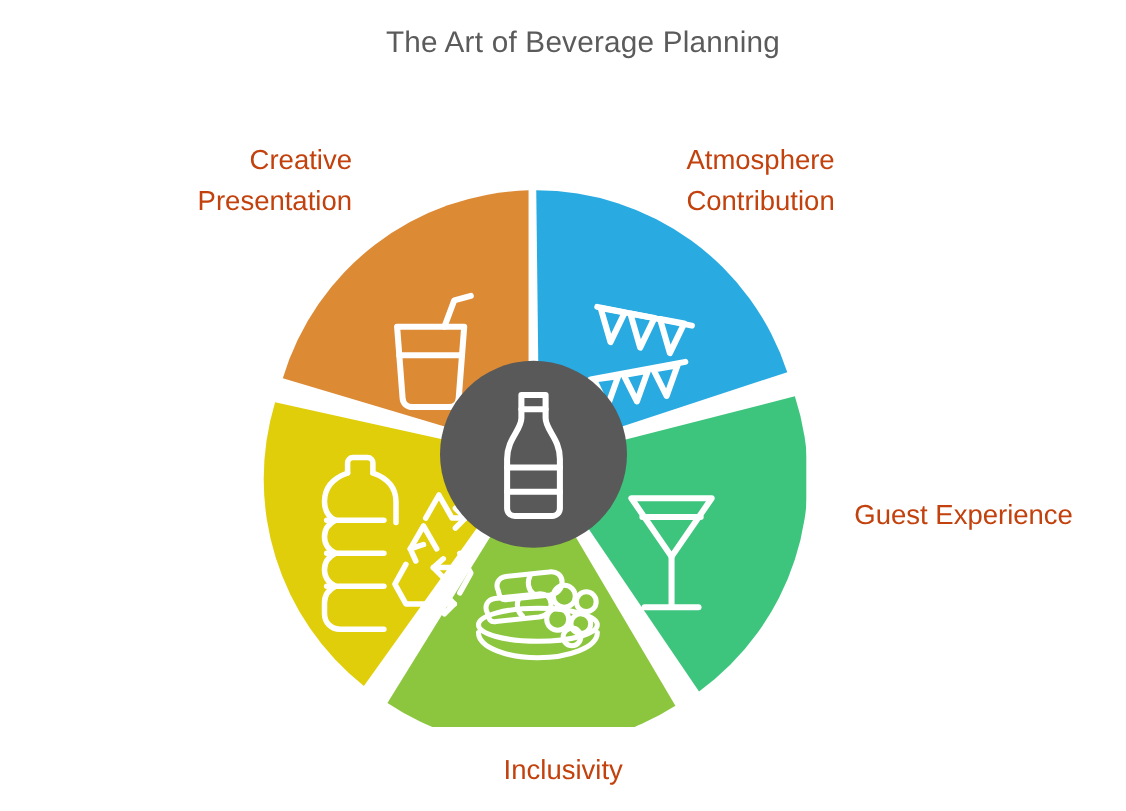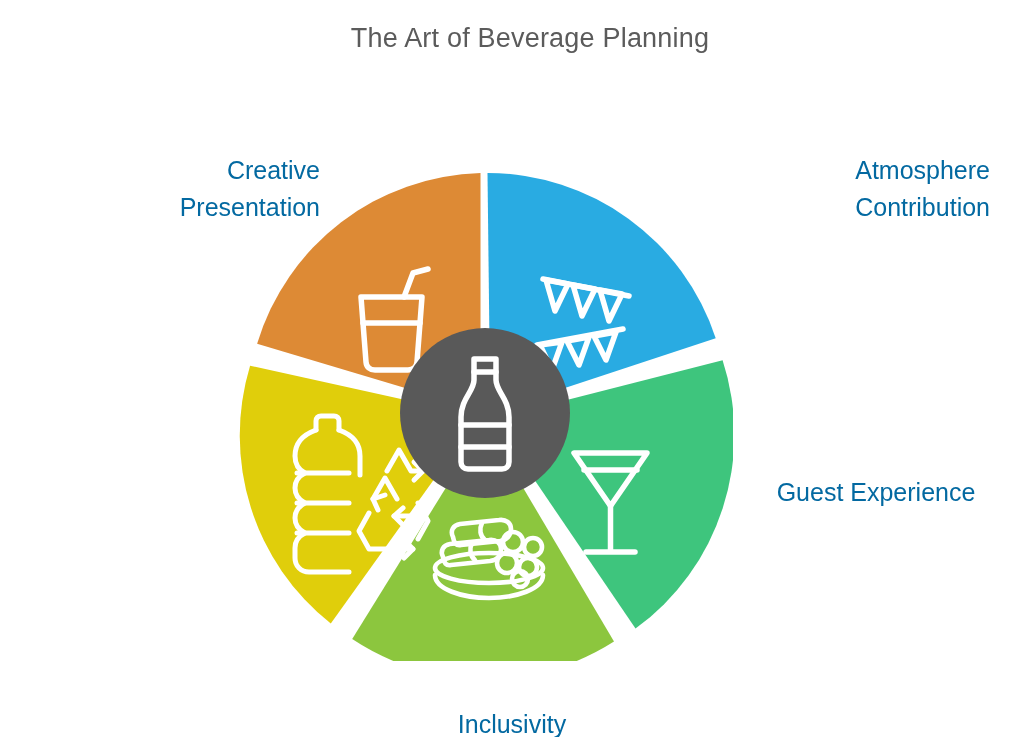--- a/index.html
+++ b/index.html
@@ -41,35 +41,34 @@
     height: 496px;
   }
   .wheel-svg {
     display: block;
     width: 496px;
     height: 496px;
   }
   .label {
     position: absolute;
     font-size: 25px;
-    color: #0369a1;
+    color: #c2410c;
     line-height: 37px;
     white-space: pre-line;
-    margin-top: 24px;
   }
   .label-creative {
     right: 704px;
     top: 128px;
     text-align: right;
     width: 320px;
   }
   .label-atmosphere {
-    left: 650px;
+    left: 624px;
     top: 128px;
-    text-align: right;
+    text-align: left;
     width: 340px;
   }
   .label-sustainability {
     left: 0px;
     top: 450px;
     width: 216px;
     text-align: center;
   }
   .label-guest {
     left: 752px;

